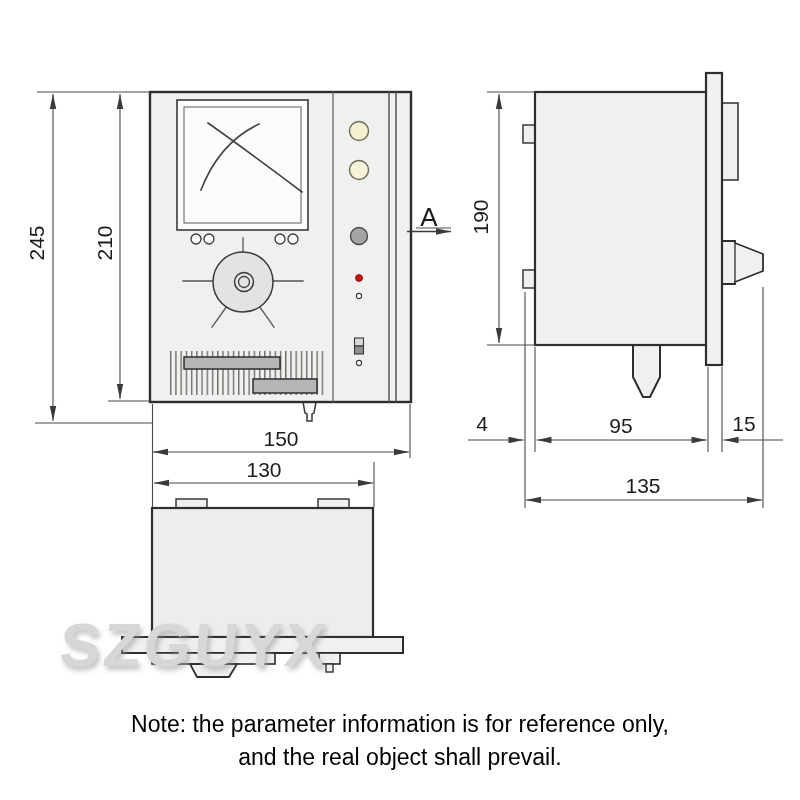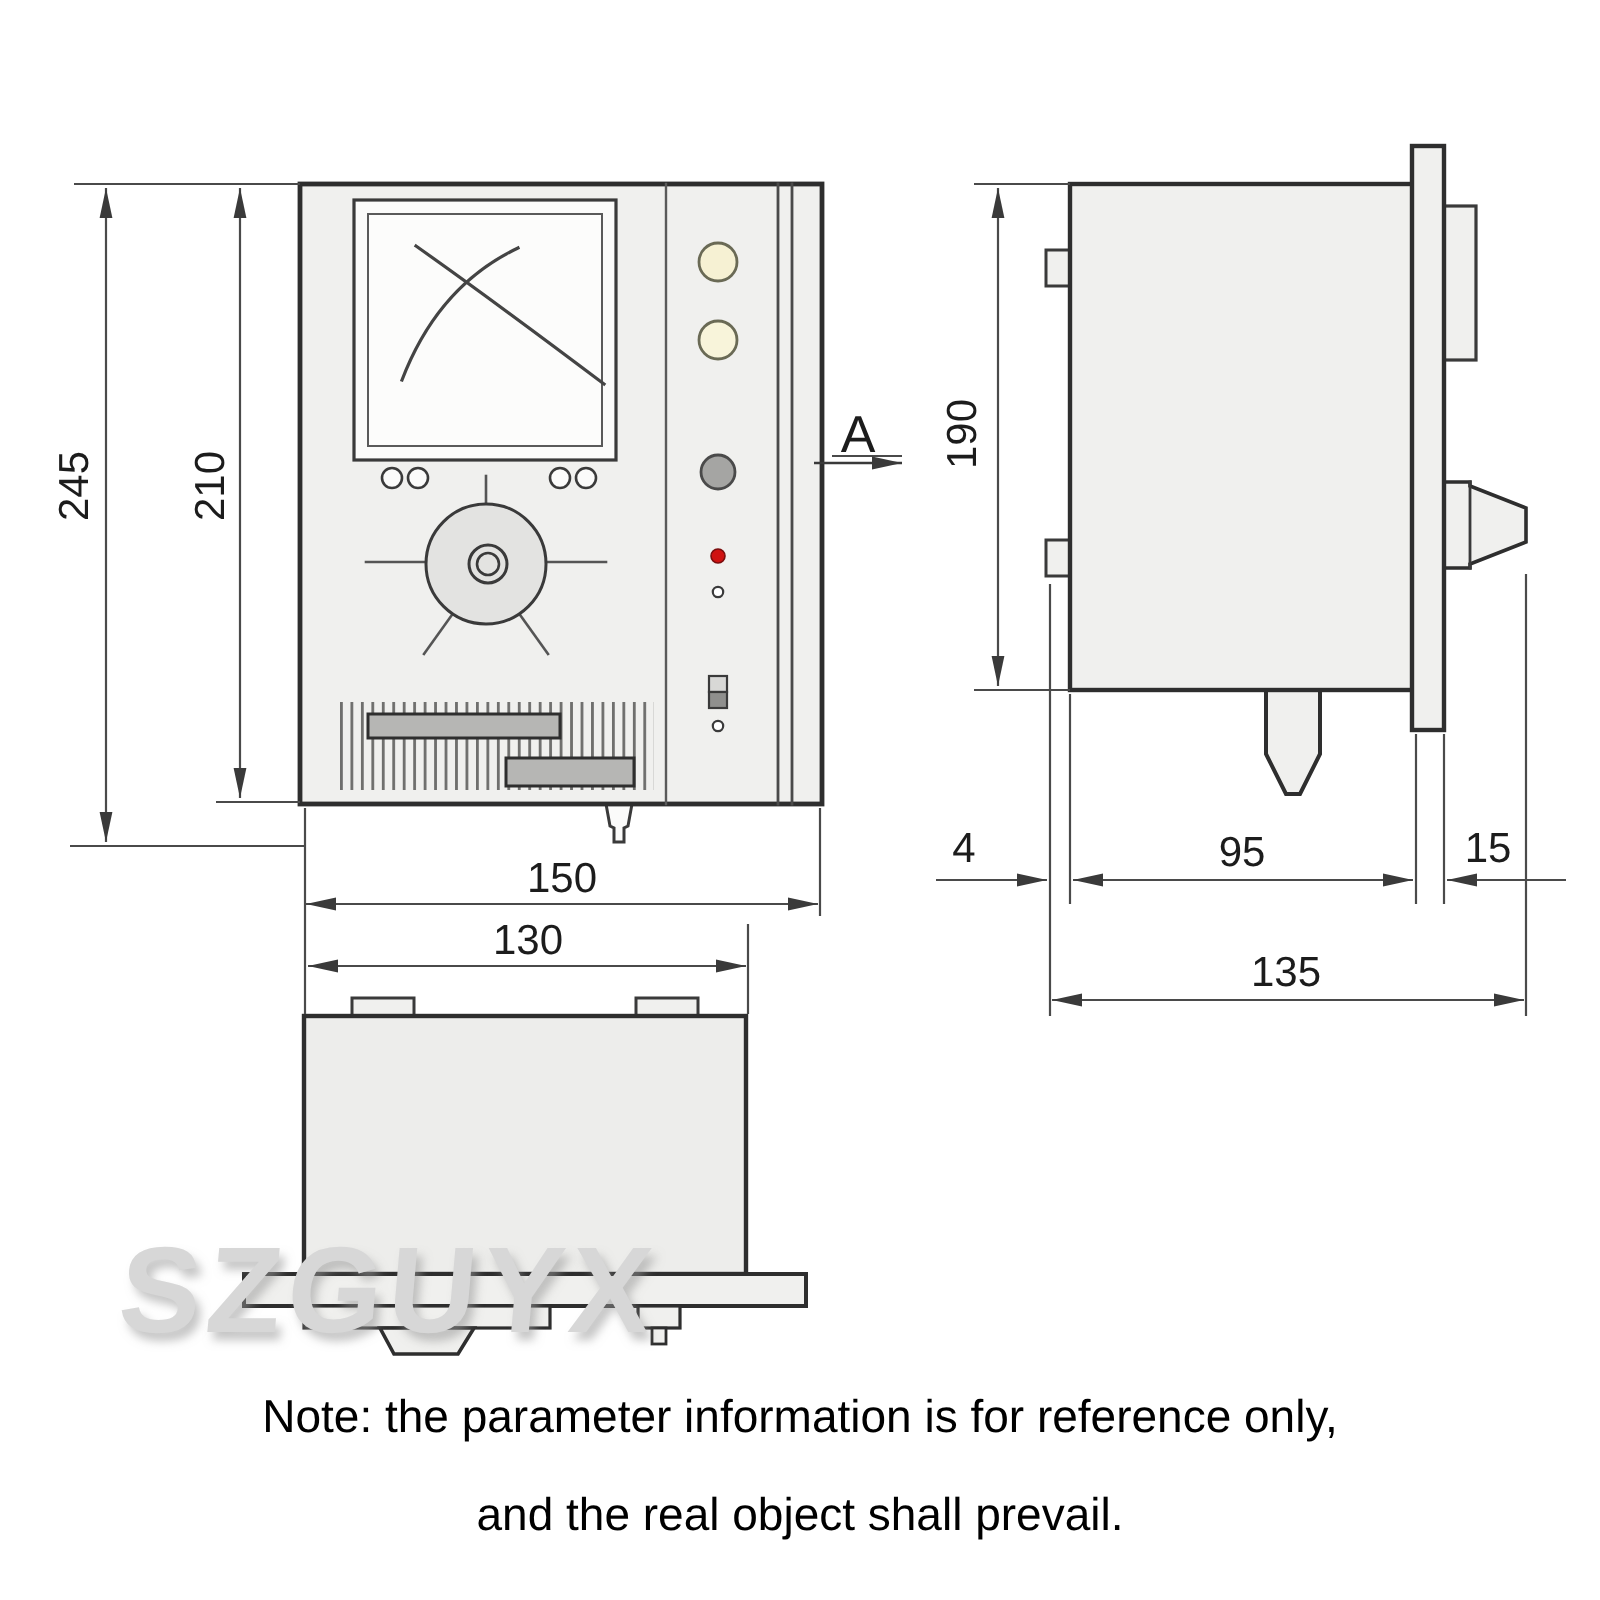--- a/index.html
+++ b/index.html
@@ -6,21 +6,21 @@
   .page{position:relative;width:800px;height:800px;background:#ffffff;overflow:hidden;
         font-family:"Liberation Sans", sans-serif;}
   svg{position:absolute;left:0;top:0;}
   .dim-text{font-family:"Liberation Sans", sans-serif;font-size:21px;fill:#1c1c1c;}
   .view-label{font-family:"Liberation Sans", sans-serif;font-size:26px;fill:#1c1c1c;}
   .watermark{position:absolute;left:60px;top:610px;font-size:61px;font-weight:bold;
              letter-spacing:3px;color:#d7d7d7;transform:skewX(-5deg);
              text-shadow:3px 4px 5px rgba(150,150,150,0.55);user-select:none;}
   .note{position:absolute;left:0;width:800px;text-align:center;color:#000;
         font-size:23px;font-family:"Liberation Sans", sans-serif;}
-  .note-1{top:695px;text-align:center;}
+  .note-1{top:711px;text-align:center;}
   .note-2{top:744px;}
 </style>
 </head>
 <body>
 
 <div class="page">
 
 <svg width="800" height="800" viewBox="0 0 800 800">
   <defs>
     <marker id="ah" orient="auto-start-reverse" markerUnits="userSpaceOnUse" refX="0" refY="0" markerWidth="18" markerHeight="9" viewBox="-18 -4.5 18 9">

